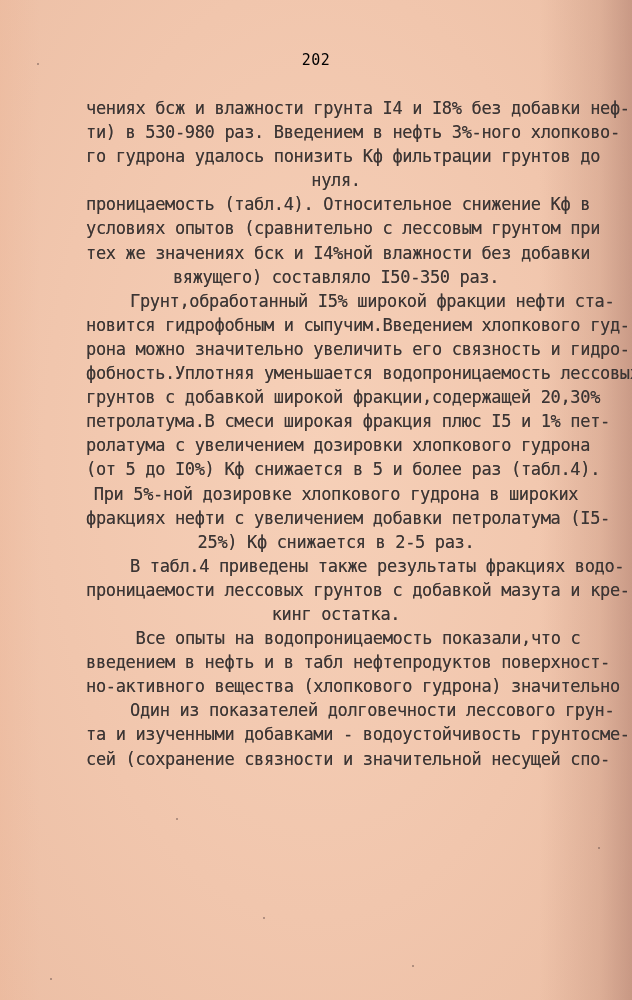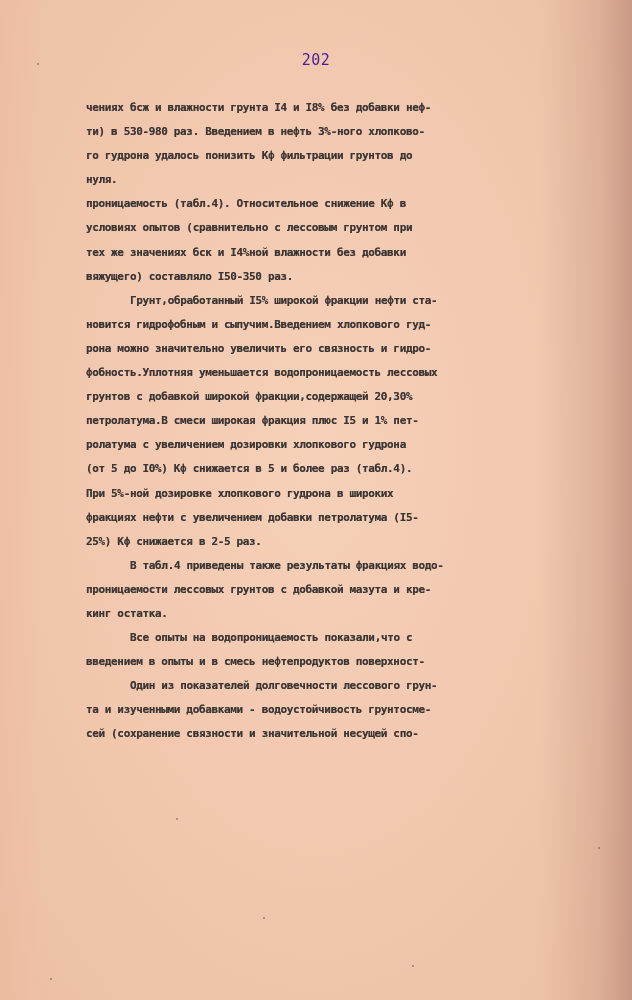--- a/index.html
+++ b/index.html
@@ -23,38 +23,39 @@
       left: 0; top: 0;
       width: 632px; height: 1000px;
     }
     .page-number {
       position: absolute;
       left: 0;
       width: 632px;
       top: 51px;
       text-align: center;
       font-size: 15px;
-      color: #4c1d95;
+      color: #000000;
       letter-spacing: 0.5px;
     }
     .body-text {
       position: absolute;
       left: 86px;
       top: 96px;
       width: 500px;
     }
     .line {
       height: 24.1px;
       line-height: 24.1px;
-      font-size: 11px;
+      font-size: 17px;
       white-space: pre;
-      font-weight: bold;
+      font-weight: normal;
       color: #3b3534;
       letter-spacing: -0.35px;
       text-shadow: 0 0 0.6px rgba(60,50,48,0.6);
+      text-align: center;
     }
     .line.indent {
       padding-left: 44px;
     }
     .speck {
       position: absolute;
       width: 2px; height: 2px;
       border-radius: 50%;
       background: rgba(90,70,65,0.55);
     }
@@ -82,21 +83,22 @@
     <div class="line">петролатума.В смеси широкая фракция плюс I5 и 1% пет-</div>
     <div class="line">ролатума с увеличением дозировки хлопкового гудрона</div>
     <div class="line">(от 5 до I0%) Кф снижается в 5 и более раз (табл.4).</div>
     <div class="line">При 5%-ной дозировке хлопкового гудрона в широких</div>
     <div class="line">фракциях нефти с увеличением добавки петролатума (I5-</div>
     <div class="line">25%) Кф снижается в 2-5 раз.</div>
     <div class="line indent">В табл.4 приведены также результаты фракциях водо-</div>
     <div class="line">проницаемости лессовых грунтов с добавкой мазута и кре-</div>
     <div class="line">кинг остатка.</div>
     <div class="line indent">Все опыты на водопроницаемость показали,что с</div>
-    <div class="line">введением в опыты и в смесь нефтепродуктов поверхност-</div>
+    <div class="line">введением в нефть и в табл нефтепродуктов поверхност-</div>
+    <div class="line">но-активного вещества (хлопкового гудрона) значительно</div>
     <div class="line indent">Один из показателей долговечности лессового грун-</div>
     <div class="line">та и изученными добавками - водоустойчивость грунтосме-</div>
     <div class="line">сей (сохранение связности и значительной несущей спо-</div>
   </div>
 
   <span class="speck" style="left:176px;top:818px;"></span>
   <span class="speck" style="left:412px;top:965px;"></span>
   <span class="speck" style="left:263px;top:917px;"></span>
   <span class="speck" style="left:50px;top:978px;"></span>
   <span class="speck" style="left:598px;top:847px;"></span>

